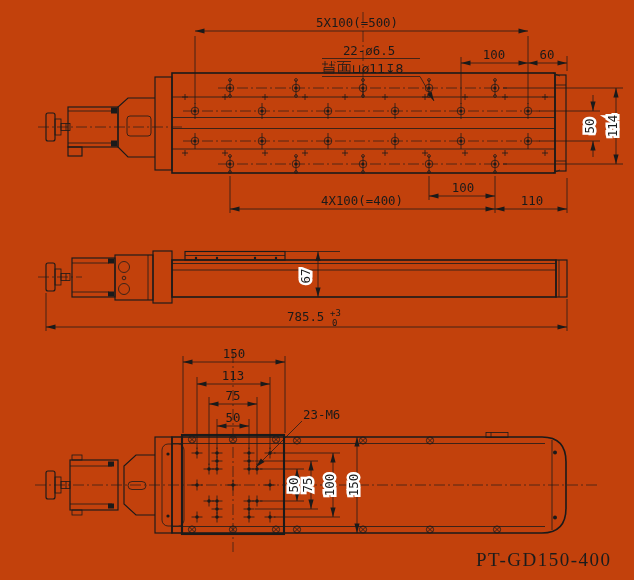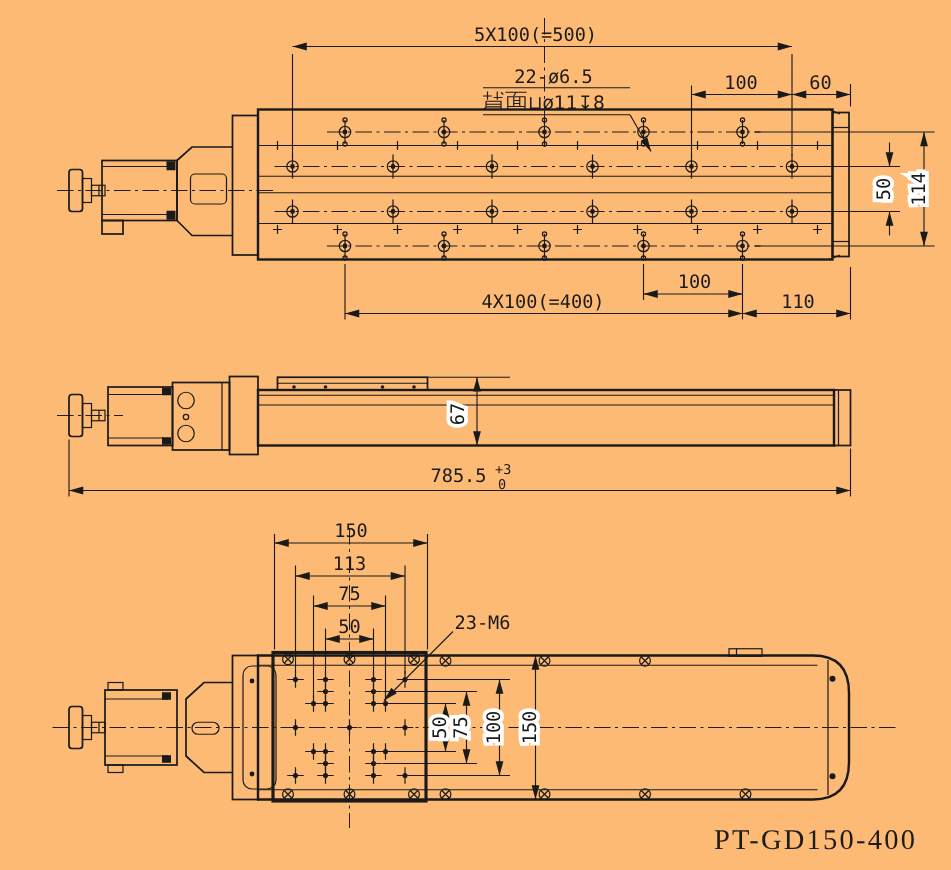--- a/index.html
+++ b/index.html
@@ -1,16 +1,16 @@
 <!DOCTYPE html>
 <html><head>
 <meta charset="utf-8">
 <style>
   html,body{margin:0;padding:0;background:#fff;}
-  .stage{position:relative;width:634px;height:580px;background:#fdba74;overflow:hidden;
+  .stage{position:relative;width:634px;height:580px;background:#c2410c;overflow:hidden;
          font-family:"DejaVu Sans Mono","DejaVu Sans",monospace;}
   svg{display:block}
   .o  {fill:none;stroke:#1a1a1a;stroke-width:1.6px;}
   .o2 {fill:none;stroke:#1a1a1a;stroke-width:2.1px;}
   .m  {fill:none;stroke:#1a1a1a;stroke-width:1.15px;}
   .t  {fill:none;stroke:#1a1a1a;stroke-width:0.8px;}
   .f  {fill:#1a1a1a;stroke:none;}
   .d  {fill:none;stroke:#1a1a1a;stroke-width:0.75px;}
   .cl {fill:none;stroke:#1a1a1a;stroke-width:0.65px;stroke-dasharray:11 3 2 3;}
   .dt {font:12.4px "DejaVu Sans Mono",monospace;fill:#1a1a1a;}

